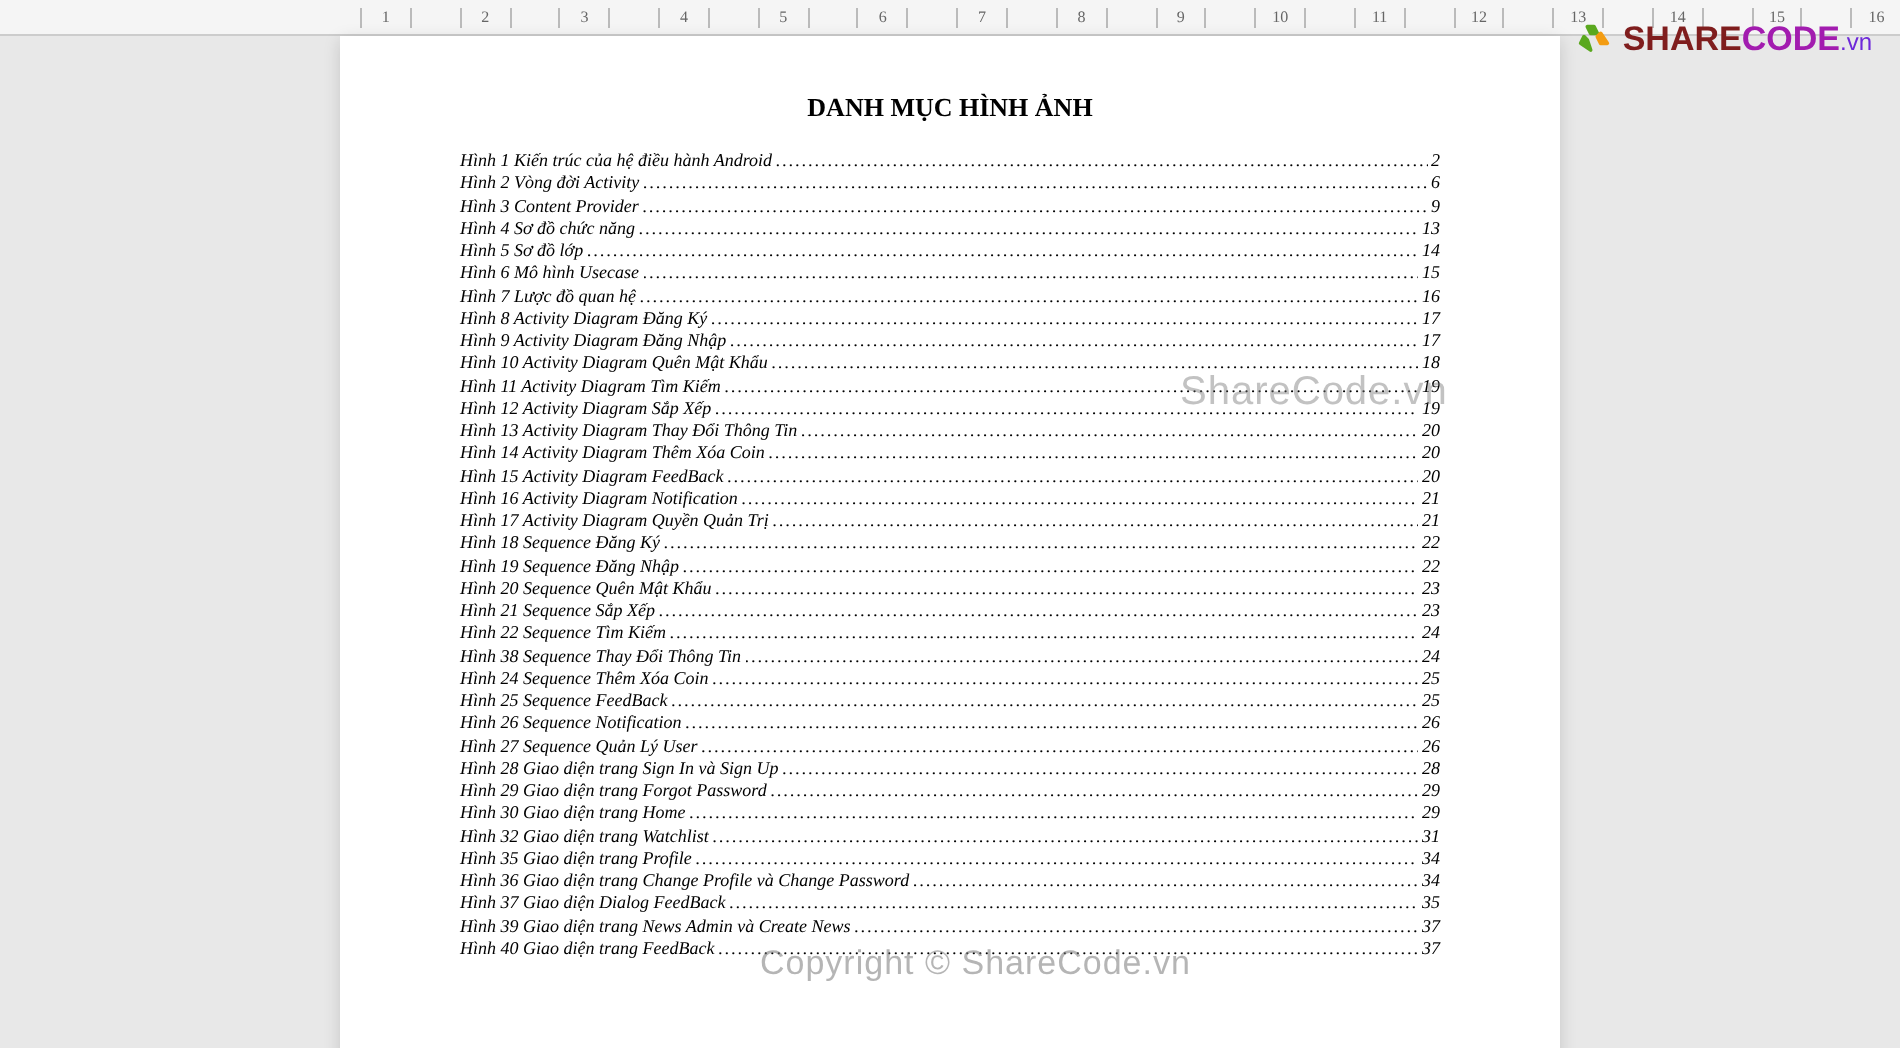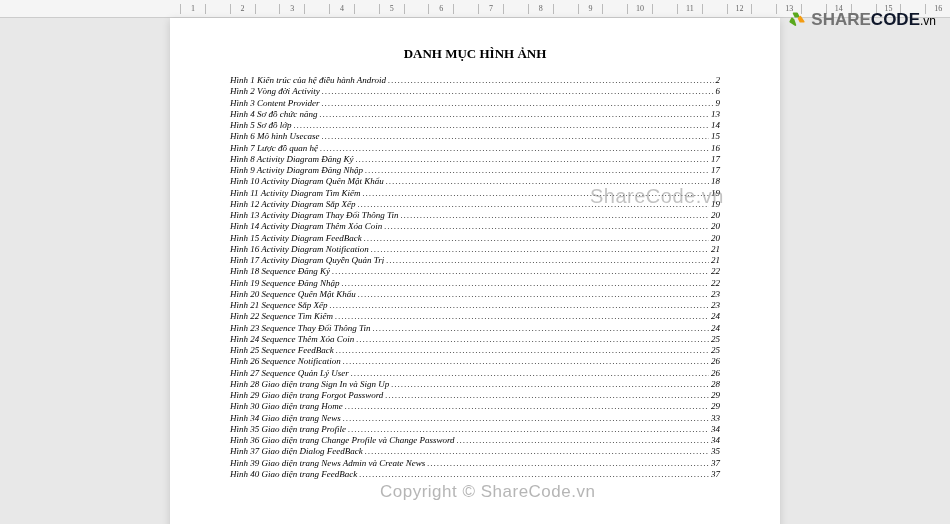--- a/index.html
+++ b/index.html
@@ -87,33 +87,33 @@
     font-family: Arial, sans-serif;
     font-weight: bold;
     font-size: 17px;
   }
   .logo-icon {
     width: 20px;
     height: 20px;
     position: relative;
   }
   .logo-icon svg { width: 100%; height: 100%; }
-  .logo-text-green { color: #737373; }
-  .logo-text-dark { color: #0f172a; }
-  .logo-ext { color: #000000; font-size: 12px; font-weight: normal; }
+  .logo-text-green { color: #7f1d1d; }
+  .logo-text-dark { color: #a21caf; }
+  .logo-ext { color: #6d28d9; font-size: 12px; font-weight: normal; }
   .watermark {
     position: absolute;
     font-family: Arial, sans-serif;
     color: rgba(120,120,120,0.45);
     font-size: 20px;
     pointer-events: none;
     letter-spacing: 0.5px;
   }
   .wm1 { top: 185px; left: 590px; }
-  .wm2 { bottom: 22px; left: 380px; font-size: 17px; color: rgba(120,120,120,0.55);}
+  .wm2 { bottom: 32px; left: 380px; font-size: 17px; color: rgba(120,120,120,0.55);}
 </style>
 </head>
 <body>
 
 <div class="ruler" id="ruler">
     <div class="ruler-mark">1</div>
     <div class="ruler-mark"></div>
     <div class="ruler-mark">2</div>
     <div class="ruler-mark"></div>
     <div class="ruler-mark">3</div>
@@ -252,21 +252,21 @@
         <span class="toc-label">Hình 21 Sequence Sắp Xếp</span>
         <span class="toc-dots"></span>
         <span class="toc-page">23</span>
       </div>
       <div class="toc-row">
         <span class="toc-label">Hình 22 Sequence Tìm Kiếm</span>
         <span class="toc-dots"></span>
         <span class="toc-page">24</span>
       </div>
       <div class="toc-row">
-        <span class="toc-label">Hình 23 Sequence Thay Đổi Thông Tin</span>
+        <span class="toc-label">Hình 38 Sequence Thay Đổi Thông Tin</span>
         <span class="toc-dots"></span>
         <span class="toc-page">24</span>
       </div>
       <div class="toc-row">
         <span class="toc-label">Hình 24 Sequence Thêm Xóa Coin</span>
         <span class="toc-dots"></span>
         <span class="toc-page">25</span>
       </div>
       <div class="toc-row">
         <span class="toc-label">Hình 25 Sequence FeedBack</span>
@@ -292,23 +292,23 @@
         <span class="toc-label">Hình 29 Giao diện trang Forgot Password</span>
         <span class="toc-dots"></span>
         <span class="toc-page">29</span>
       </div>
       <div class="toc-row">
         <span class="toc-label">Hình 30 Giao diện trang Home</span>
         <span class="toc-dots"></span>
         <span class="toc-page">29</span>
       </div>
       <div class="toc-row">
-        <span class="toc-label">Hình 34 Giao diện trang News</span>
-        <span class="toc-dots"></span>
-        <span class="toc-page">33</span>
+        <span class="toc-label">Hình 32 Giao diện trang Watchlist</span>
+        <span class="toc-dots"></span>
+        <span class="toc-page">31</span>
       </div>
       <div class="toc-row">
         <span class="toc-label">Hình 35 Giao diện trang Profile</span>
         <span class="toc-dots"></span>
         <span class="toc-page">34</span>
       </div>
       <div class="toc-row">
         <span class="toc-label">Hình 36 Giao diện trang Change Profile và Change Password</span>
         <span class="toc-dots"></span>
         <span class="toc-page">34</span>

